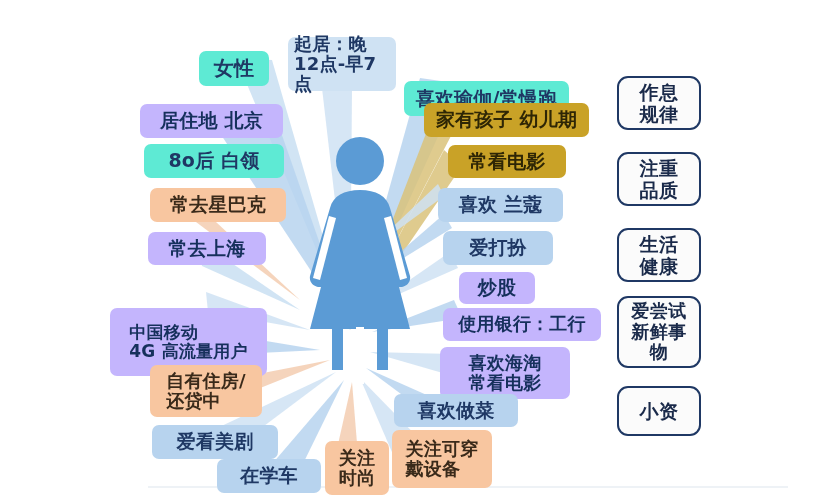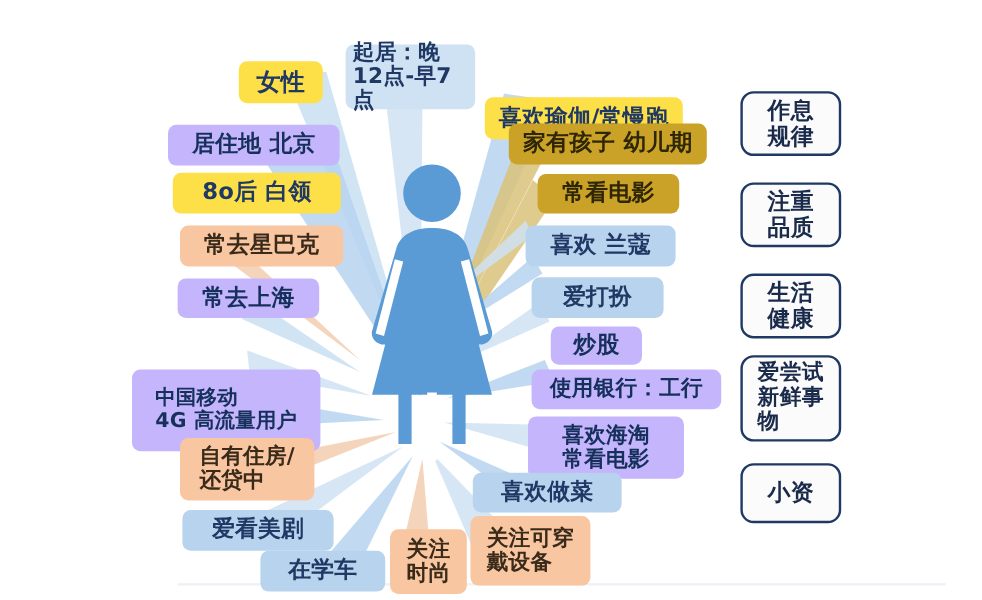--- a/index.html
+++ b/index.html
@@ -37,34 +37,35 @@
     align-items: center;
     justify-content: center;
     border-radius: 7px;
     line-height: 1.12;
     white-space: pre-line;
     letter-spacing: 0.2px;
     font-weight: 700;
     color: #1f3864;
     padding: 2px 6px;
   }
-  .c-lightblue { background: #fde047; color: #1f3864; }
+  .c-lightblue { background: #5eead4; color: #1f3864; }
   .c-midblue   { background: #c4b5fd; color: #16305c; }
   .c-paleblue  { background: #cfe2f3; color: #1f3864; }
   .c-skyblue   { background: #b7d3ee; color: #1f3864; }
   .c-peach     { background: #f8c6a0; color: #3a2a1a; }
   .c-gold      { background: #c9a227; color: #2e2605; }
 
   
   .sumbox {
     position: absolute;
     box-sizing: border-box;
     display: flex;
     align-items: center;
     justify-content: center;
+    text-align: center;
     background: #fbfbfb;
     border: 2.5px solid #1f3864;
     border-radius: 11px;
     color: #1a2a4a;
     font-weight: 700;
     line-height: 1.16;
     white-space: pre-line;
     letter-spacing: 0.5px;
   }
   .baseline {

